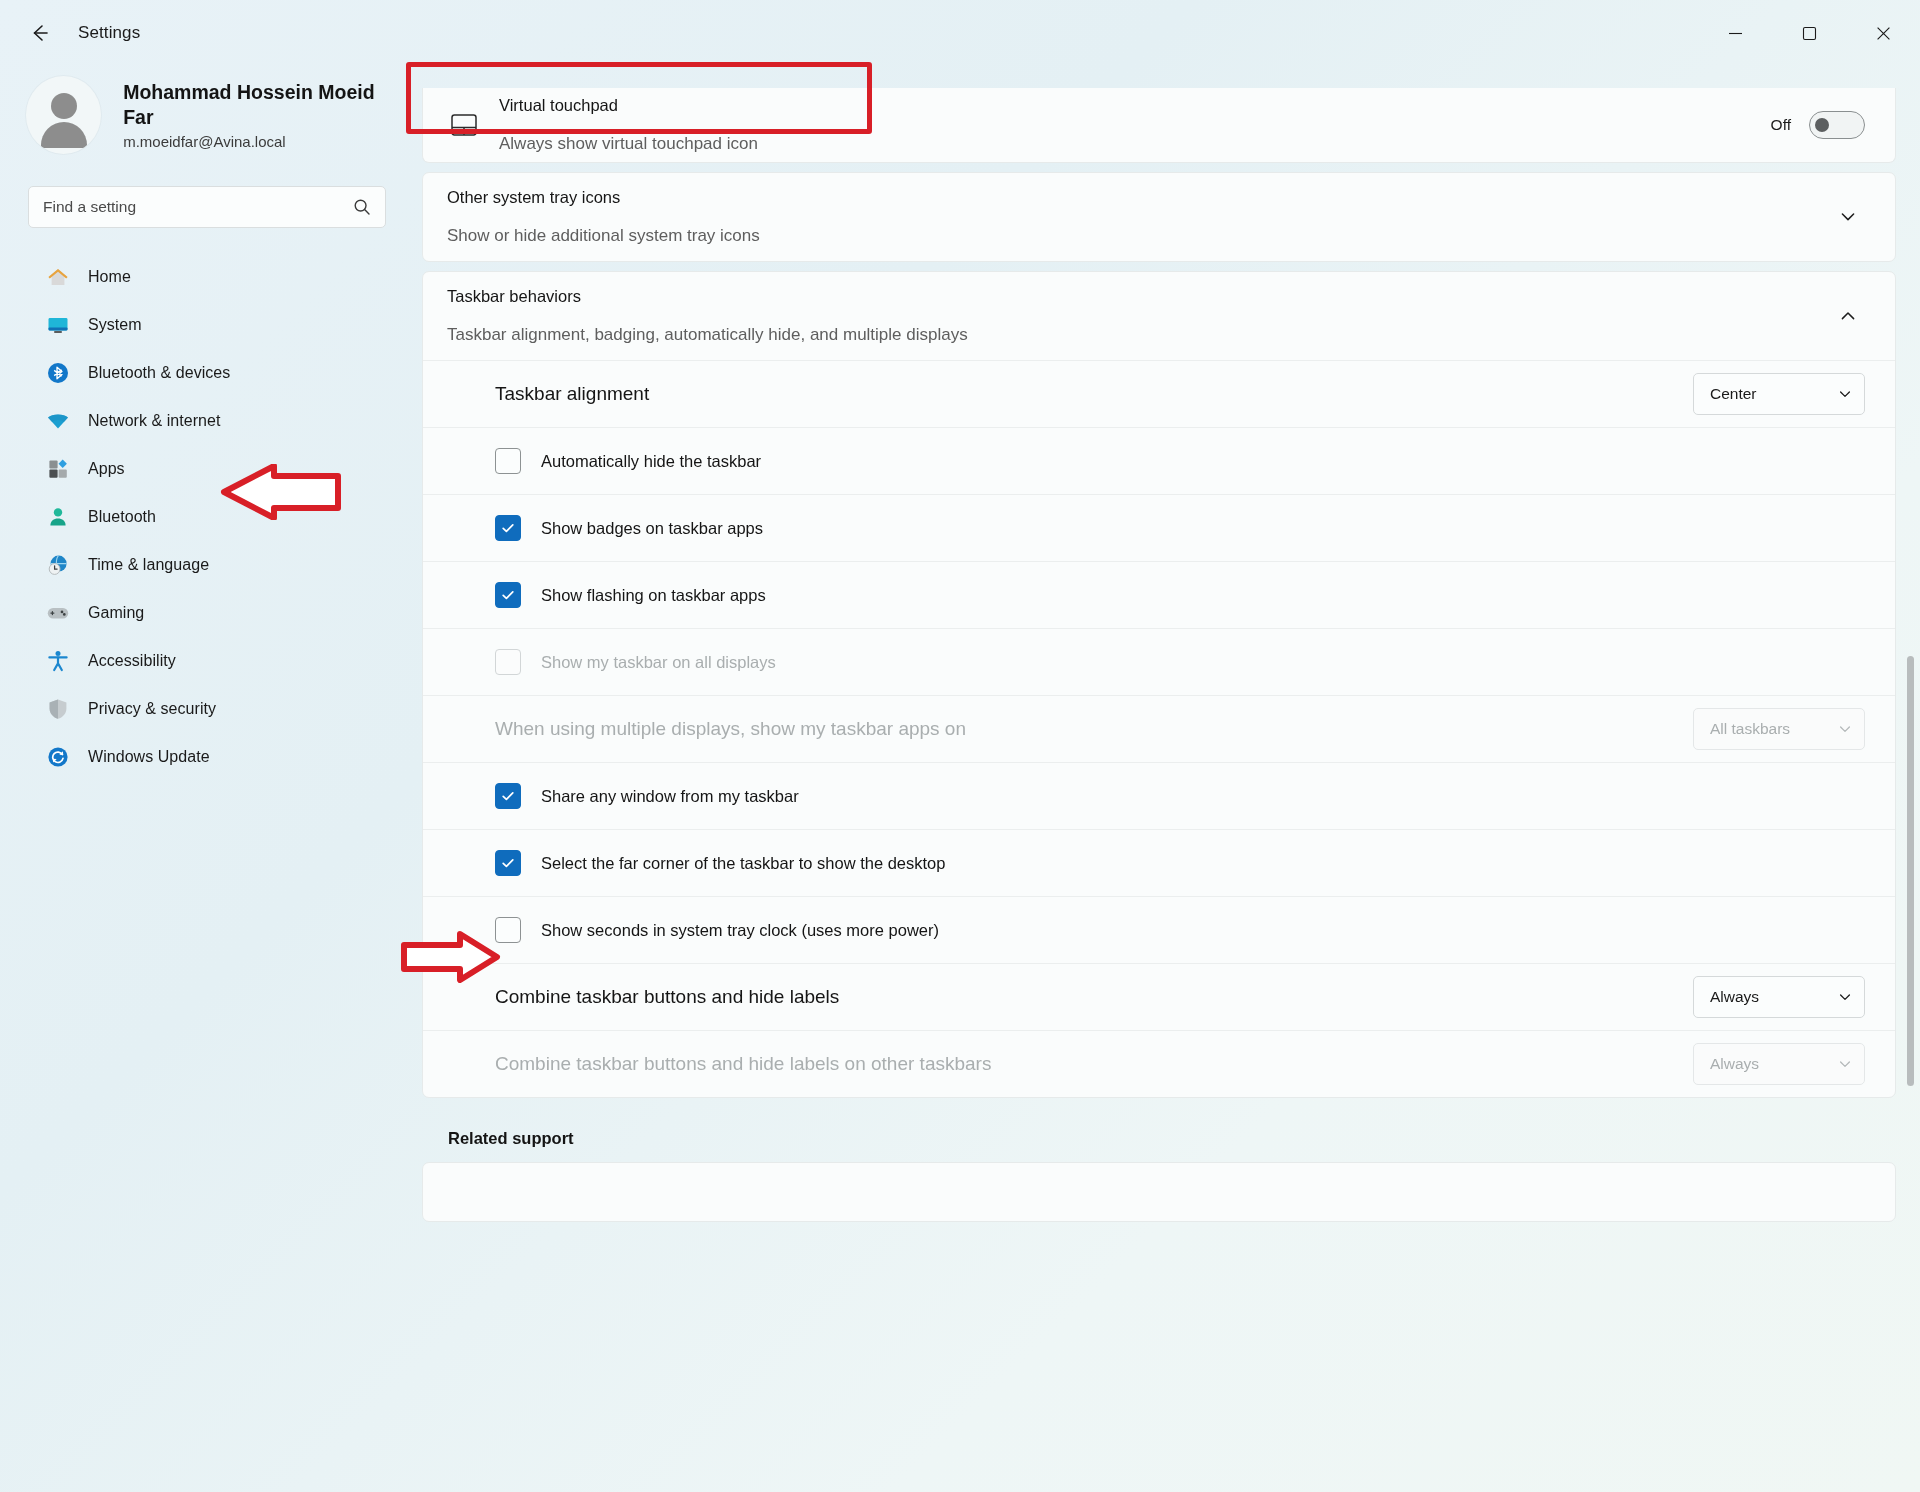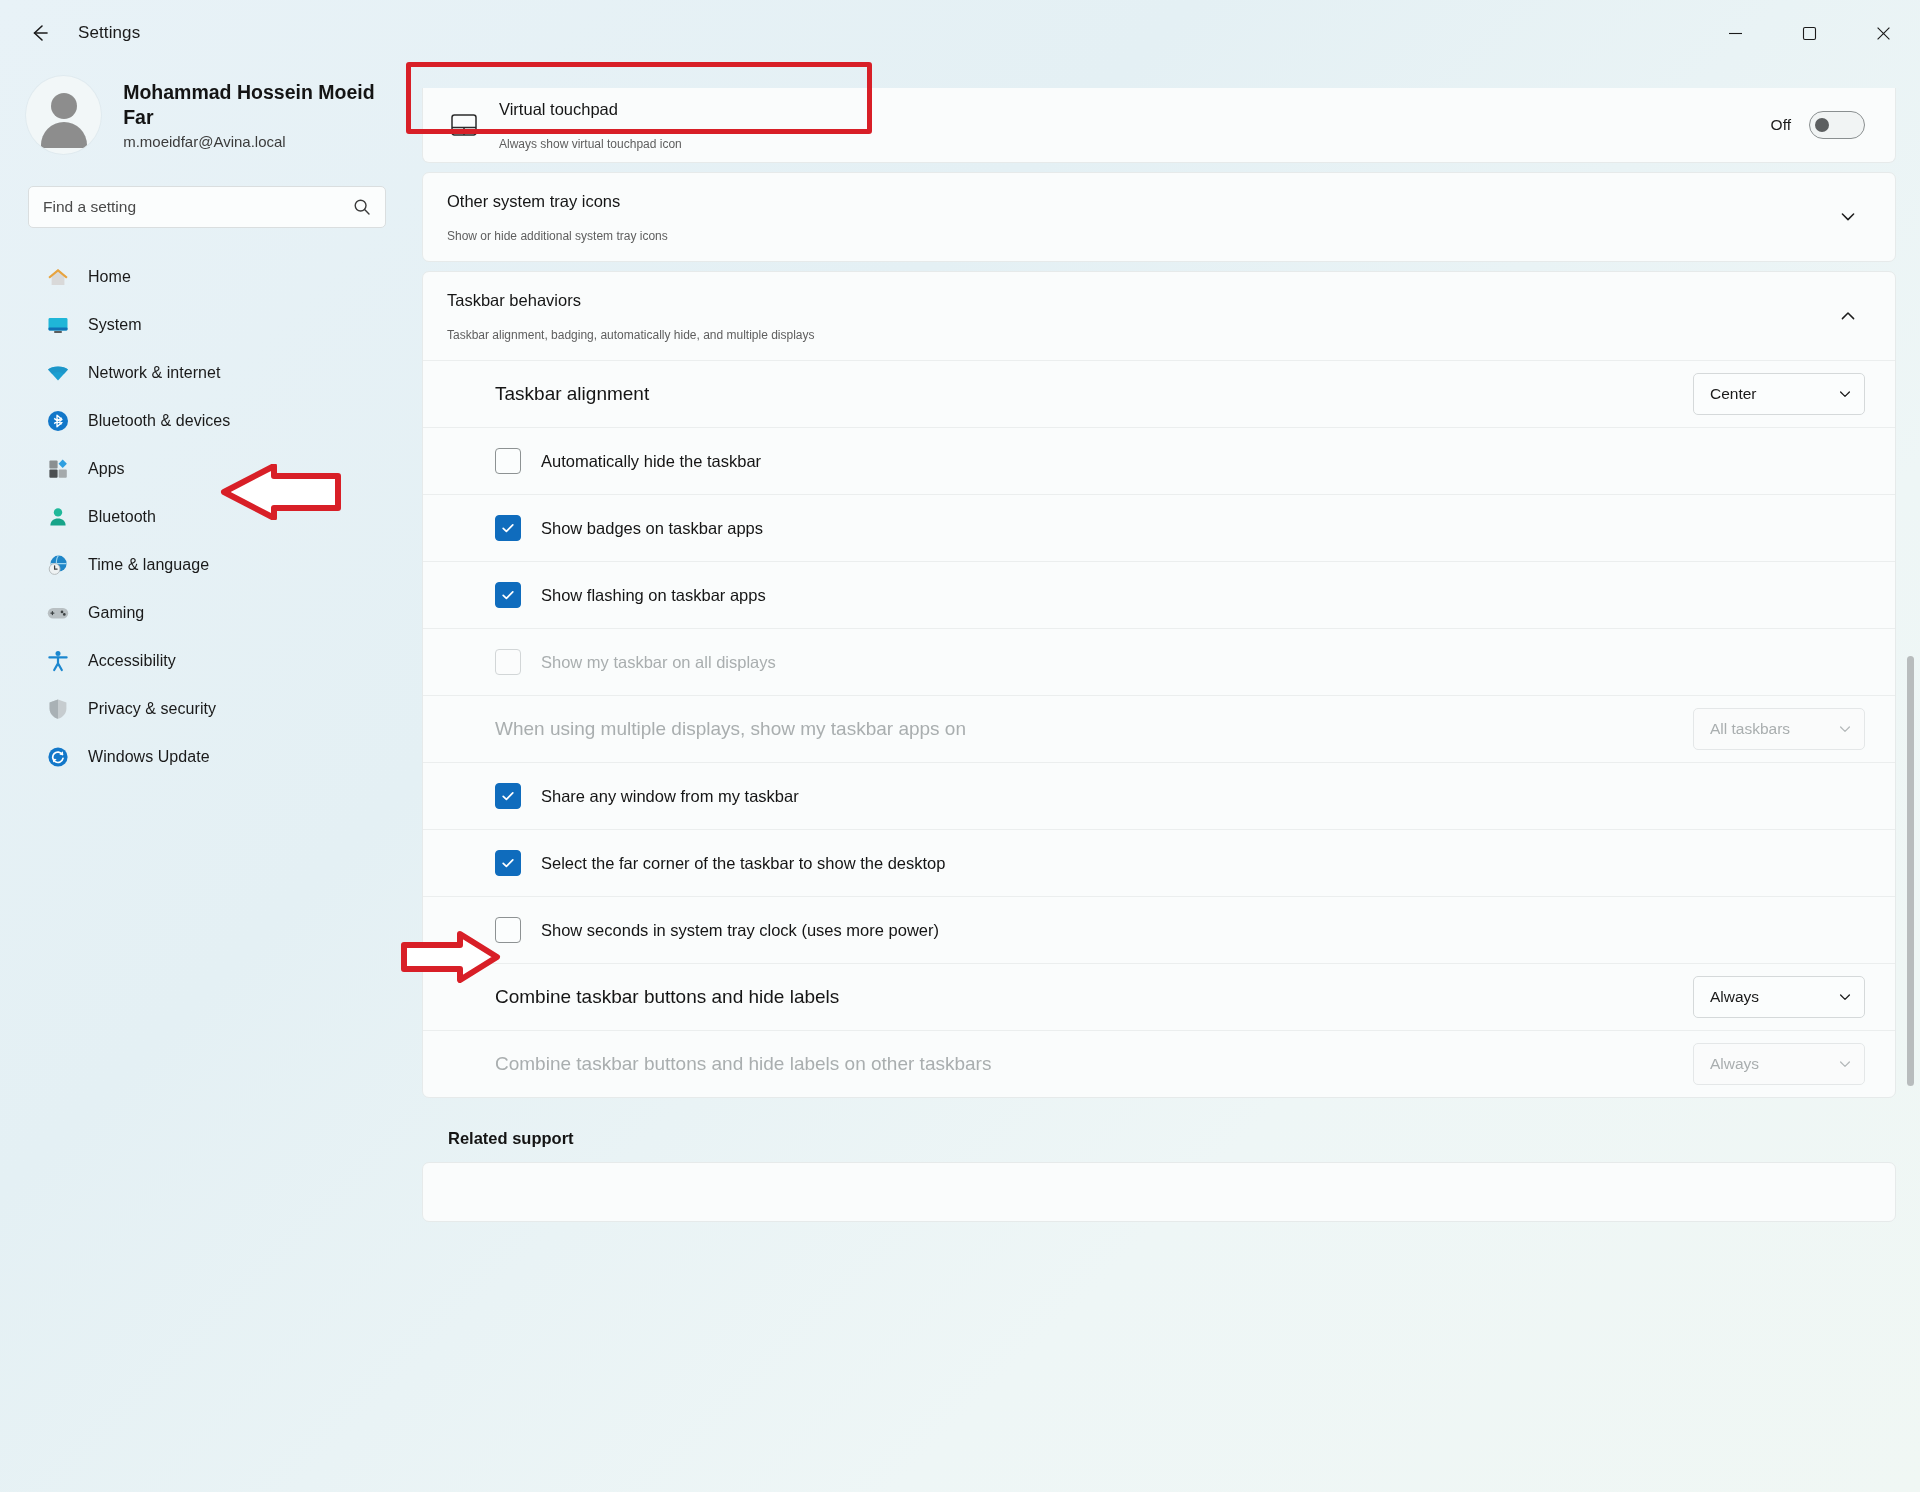--- a/index.html
+++ b/index.html
@@ -110,21 +110,21 @@
 
   .row {
     display: flex; align-items: center;
     padding: 0 30px 0 24px; min-height: 67px;
   }
   .row.clickable { cursor: pointer; }
 
   .row-icon { width: 34px; flex: 0 0 34px; margin-right: 18px; display:flex; align-items:center; justify-content:center;}
   .row-text { flex: 1; min-width: 0; }
   .row-title { font-size: 16.5px; color: #151515; line-height: 1.35; }
-  .row-sub { font-size: 12px; color: #5e5e5e; margin-top: 16px; line-height: 1.35; }
+  .row-sub { font-size: 17px; color: #5e5e5e; margin-top: 16px; line-height: 1.35; }
   .row-right { display: flex; align-items: center; gap: 18px; margin-left: auto; }
 
   .toggle-label { font-size: 15.5px; color: #1c1c1c; }
   .toggle {
     width: 56px; height: 28px; border-radius: 14px;
     background: #f1f4f4; border: 1.6px solid #8a8f90;
     position: relative; cursor: pointer; flex: 0 0 56px;
   }
   .toggle .knob {
     position: absolute; top: 50%; left: 5px; transform: translateY(-50%);
@@ -266,35 +266,35 @@
             <rect x="2.5" y="14.5" width="19" height="3" rx="1" fill="#1171b5"></rect>
             <rect x="8" y="18.2" width="8" height="1.6" rx=".8" fill="#2c2c2c"></rect>
           </svg>
         </span>
         <span class="nav-label">System</span>
       </div>
 
       <div class="navitem">
         <span class="nav-icon">
           <svg width="24" height="24" viewBox="0 0 24 24">
+            <circle cx="12" cy="12" r="10" fill="#1277c9"></circle>
+            <path d="M11 6.2 L16 10.4 L11 14.2 V6.2 Z M11 9.8 L16 13.6 L11 17.8 V9.8 Z M8.2 9.4 L15.6 15.2 M8.2 14.6 L15.6 8.8" stroke="#fff" stroke-width="1.35" fill="none" stroke-linejoin="round"></path>
+          </svg>
+        </span>
+        <span class="nav-label">Bluetooth &amp; devices</span>
+      </div>
+
+      <div class="navitem">
+        <span class="nav-icon">
+          <svg width="24" height="24" viewBox="0 0 24 24">
             <path d="M2 8.6 C6 4.6 18 4.6 22 8.6 L12 19.4 Z" fill="#1b9fd1"></path>
             <path d="M2 8.6 C6 4.6 18 4.6 22 8.6 L18 13 C15 10.2 9 10.2 6 13 Z" fill="#1e8ec2" opacity=".55"></path>
           </svg>
         </span>
         <span class="nav-label">Network &amp; internet</span>
-      </div>
-
-      <div class="navitem">
-        <span class="nav-icon">
-          <svg width="24" height="24" viewBox="0 0 24 24">
-            <circle cx="12" cy="12" r="10" fill="#1277c9"></circle>
-            <path d="M11 6.2 L16 10.4 L11 14.2 V6.2 Z M11 9.8 L16 13.6 L11 17.8 V9.8 Z M8.2 9.4 L15.6 15.2 M8.2 14.6 L15.6 8.8" stroke="#fff" stroke-width="1.35" fill="none" stroke-linejoin="round"></path>
-          </svg>
-        </span>
-        <span class="nav-label">Bluetooth &amp; devices</span>
       </div>
 
 
       <div class="navitem">
         <span class="nav-icon">
           <svg width="24" height="24" viewBox="0 0 24 24">
             <rect x="3.4" y="3.4" width="8.2" height="8.2" rx="1" fill="#8a8f91"></rect>
             <rect x="3.4" y="12.6" width="8.2" height="8.2" rx="1" fill="#4b4f51"></rect>
             <rect x="12.6" y="12.6" width="8.2" height="8.2" rx="1" fill="#a5aaac"></rect>
             <path d="M16.7 2.6 L20.9 6.8 L16.7 11 L12.5 6.8 Z" fill="#2f9fe0"></path>

